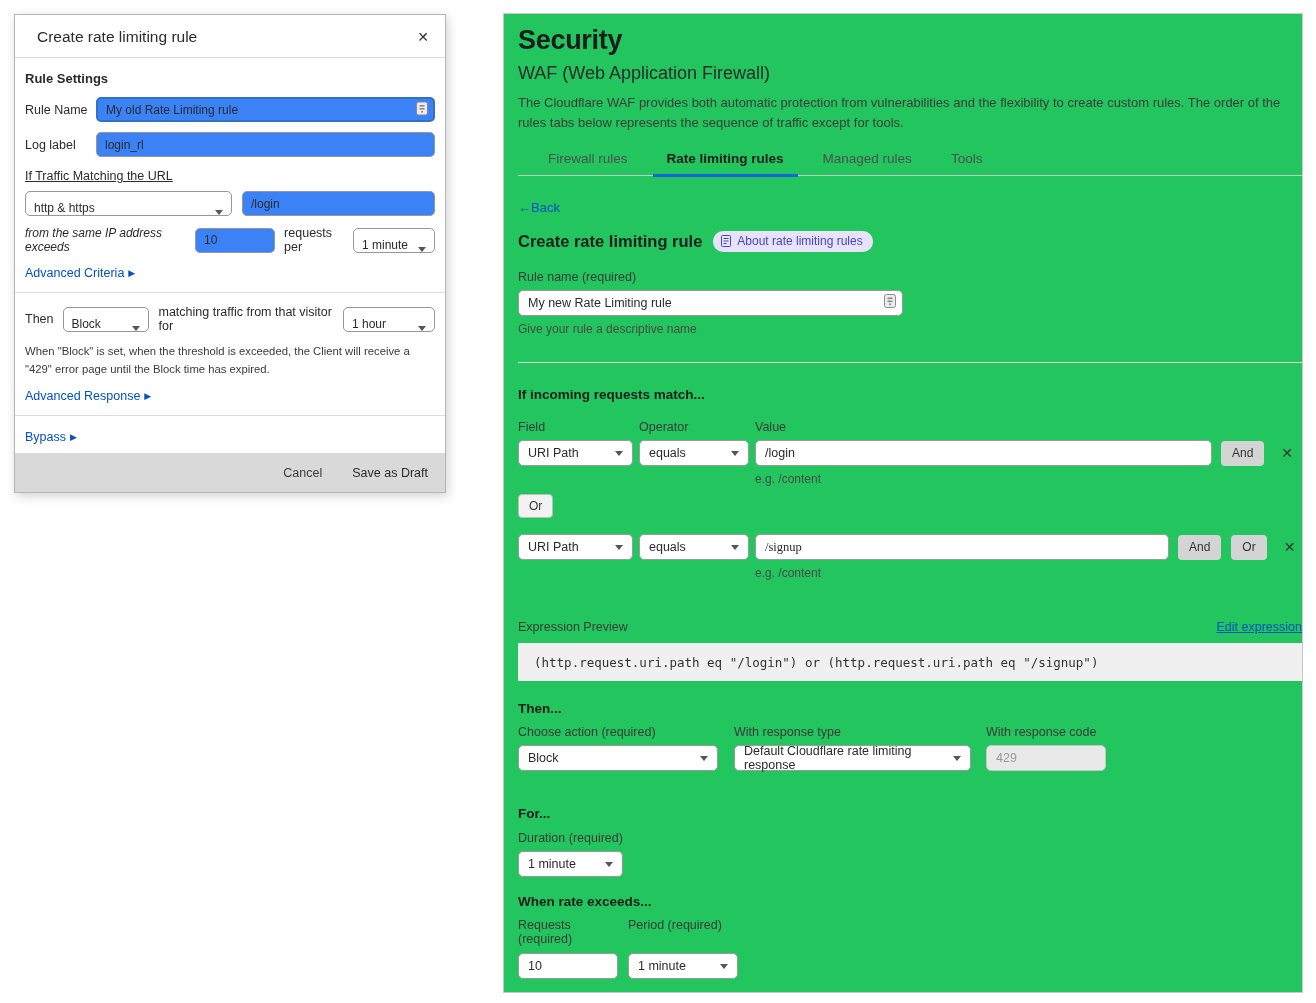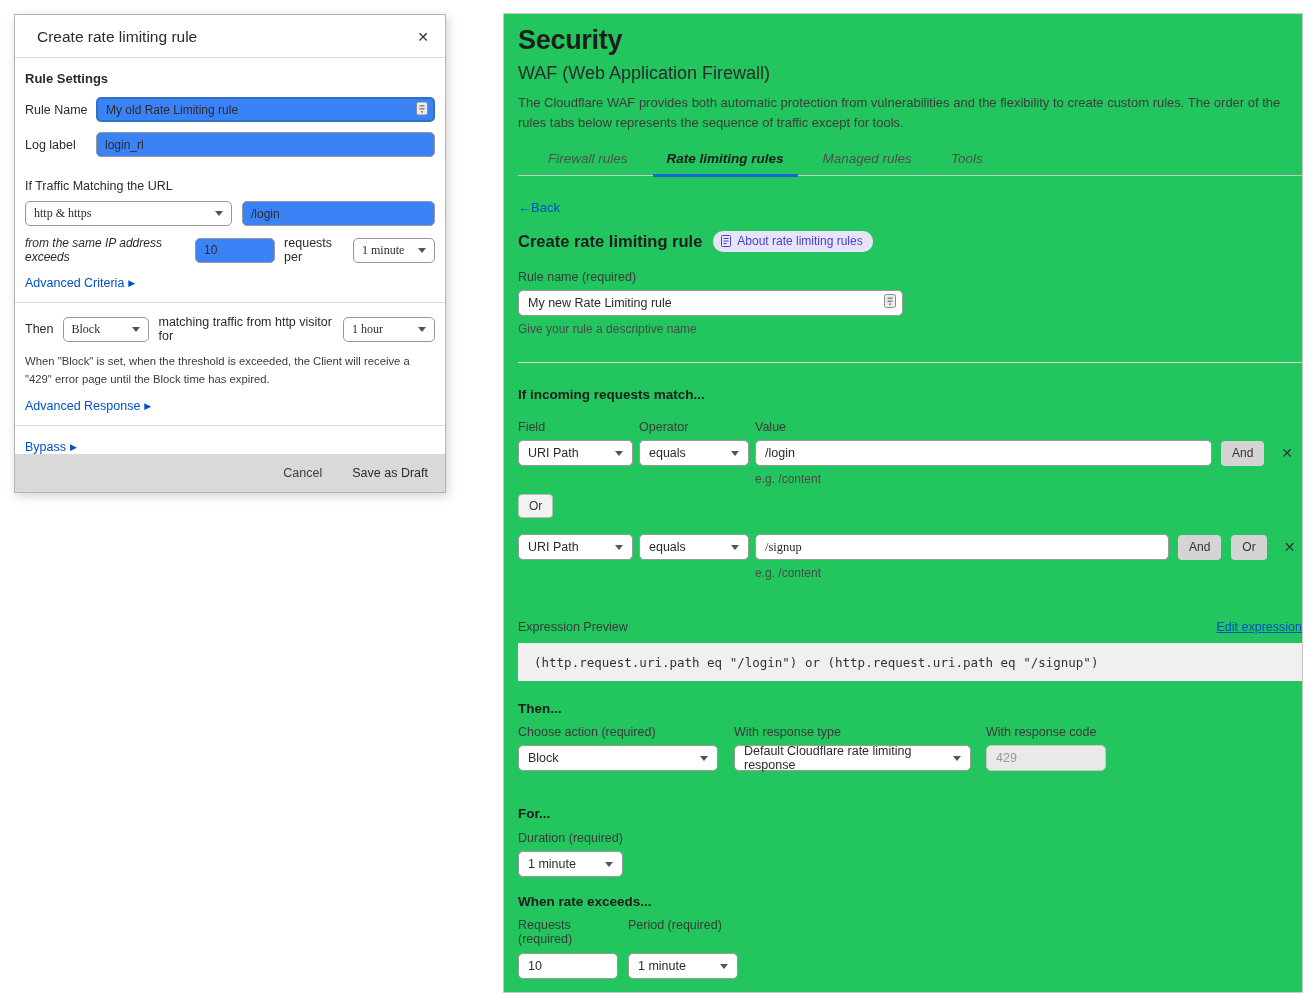--- a/index.html
+++ b/index.html
@@ -13,38 +13,38 @@
   .dialog-close { font-size:14px; color:#333; cursor:pointer; line-height:1; }
   .dialog-body { flex:1; padding:13px 10px 0 10px; font-size:12.5px; }
   .d-section-heading { font-weight:bold; font-size:13px; margin-bottom:11px; }
   .d-row { display:flex; align-items:center; margin-bottom:10px; }
   .d-label { width:71px; flex:none; font-size:12.5px; color:#2b2b2b; }
   .input-wrap { position:relative; flex:1; display:flex; }
   .txt { width:100%; height:25px; border:1px solid #979797; border-radius:5px; padding:0 8px; font-size:12px;
          font-family:"Liberation Sans", sans-serif; color:#2b2b2b; background:#3b82f6; outline:none; }
   .txt.focused { border:2px solid #3173c1; }
   .fill-icon { position:absolute; right:7px; top:50%; transform:translateY(-50%); }
-  .select { height:25px; border:1px solid #979797; border-radius:5px; background:#fff; display:flex; align-items:center;
-            justify-content:space-between; padding:0 8px; font-size:12px; color:#2b2b2b; cursor:pointer;font-family:Liberation Serif, serif; }
+  .select { height:25px; border:1px solid #979797; border-radius:5px; background:#fff; display:flex; align-items:flex-end;
+            justify-content:space-between; padding:0 8px; font-size:12px; color:#2b2b2b; cursor:pointer; }
   .caret { width:0; height:0; border-left:4px solid transparent; border-right:4px solid transparent; border-top:5px solid #555; margin-left:8px; flex:none; }
   .d-plain-label { font-size:12.5px; margin:2px 0 8px; }
   .link { color:#0051c3; font-size:12.5px; cursor:pointer; text-decoration:none; display:inline-flex; align-items:center; gap:4px; }
   .tri-right { font-size:9px; color:#0051c3; }
   .d-divider { border-top:1px solid #ddd; margin:12px -10px; }
   .d-note { font-size:11.3px; color:#3a3a3a; line-height:1.55; margin:9px 0 11px; }
   .dialog-footer { background:#d9d9d9; height:39px; display:flex; align-items:center; justify-content:flex-end; gap:30px; padding:0 17px; }
   .text-btn { font-size:12.5px; color:#2b2b2b; background:none; border:none; cursor:pointer; font-family:inherit; }
 
   
   .panel { position:absolute; left:503px; top:13px; width:800px; height:980px; border:1px solid #c9c9c9; background:#22c55e; padding:11px 0 0 14px; }
   .page-title { font-size:27px; font-weight:bold; color:#1d1d1d; letter-spacing:-.3px; }
   .page-subtitle { font-size:18px; font-weight:normal; color:#2b2b2b; margin-top:7px; }
   .page-desc { font-size:13px; color:#3c3c3c; line-height:1.5; margin-top:9px; max-width:772px; }
 
-  .tabs { display:flex; gap:35px; margin-top:15px; padding-left:28px; border-bottom:1px solid #c9c9c9;font-style:italic; }
+  .tabs { display:flex; gap:35px; margin-top:15px; padding-left:28px; border-bottom:1px solid #c9c9c9; }
   .tab { font-size:13.5px; color:#4f4f4f; padding:4px 2px 9px; cursor:pointer; position:relative; }
   .tab.active { color:#1d1d1d; font-weight:bold; }
   .tab.active::after { content:""; position:absolute; left:-12px; right:-12px; bottom:-2px; height:3px; background:#1667d9; }
 
   .back-link { margin-top:24px; display:inline-flex; align-items:center; font-size:13px; color:#0051c3; cursor:pointer; }
   .back-link .back-text { }
 
   .form-title-row { display:flex; align-items:center; gap:11px; margin-top:15px; }
   .form-title { font-size:16.5px; font-weight:bold; color:#1d1d1d; }
   .badge { background:#e7e3fb; color:#4c43c4; font-size:12px; border-radius:10px; padding:3px 10px 4px 8px; display:inline-flex; align-items:center; gap:6px; cursor:pointer; }
@@ -100,21 +100,21 @@
       </span>
     </div>
 
     <div class="d-row">
       <span class="d-label">Log label</span>
       <span class="input-wrap">
         <input class="txt" value="login_rl" style="">
       </span>
     </div>
 
-    <div class="d-plain-label" style="margin-top:22px;">If Traffic Matching the URL</div>
+    <div class="d-plain-label" style="margin-top:12px;text-decoration:underline;">If Traffic Matching the URL</div>
 
     <div class="d-row">
       <div class="select" style="width:207px; flex:none;">
         <span>http &amp; https</span>
           <span class="caret"></span>
       </div>
       <span class="input-wrap" style="margin-left:10px;">
         <input class="txt" value="/login" style="">
       </span>
     </div>
@@ -135,21 +135,21 @@
     </a>
 
     <div class="d-divider"></div>
 
     <div class="d-row">
       <span style="font-size:12.5px;">Then</span>
       <div class="select" style="width:86px; flex:none; margin-left:9px;">
         <span>Block</span>
           <span class="caret"></span>
       </div>
-      <span style="font-size:12.5px; margin-left:10px;">matching traffic from http visitor for</span>
+      <span style="font-size:12.5px; margin-left:10px;">matching traffic from that visitor for</span>
       <div class="select" style="width:92px; flex:none; margin-left:9px;">
         <span>1 hour</span>
           <span class="caret"></span>
       </div>
     </div>
 
     <div class="d-note">When "Block" is set, when the threshold is exceeded, the Client will receive a "429" error page until the Block time has expired.</div>
 
     <a class="link">
       <span>Advanced Response</span>

